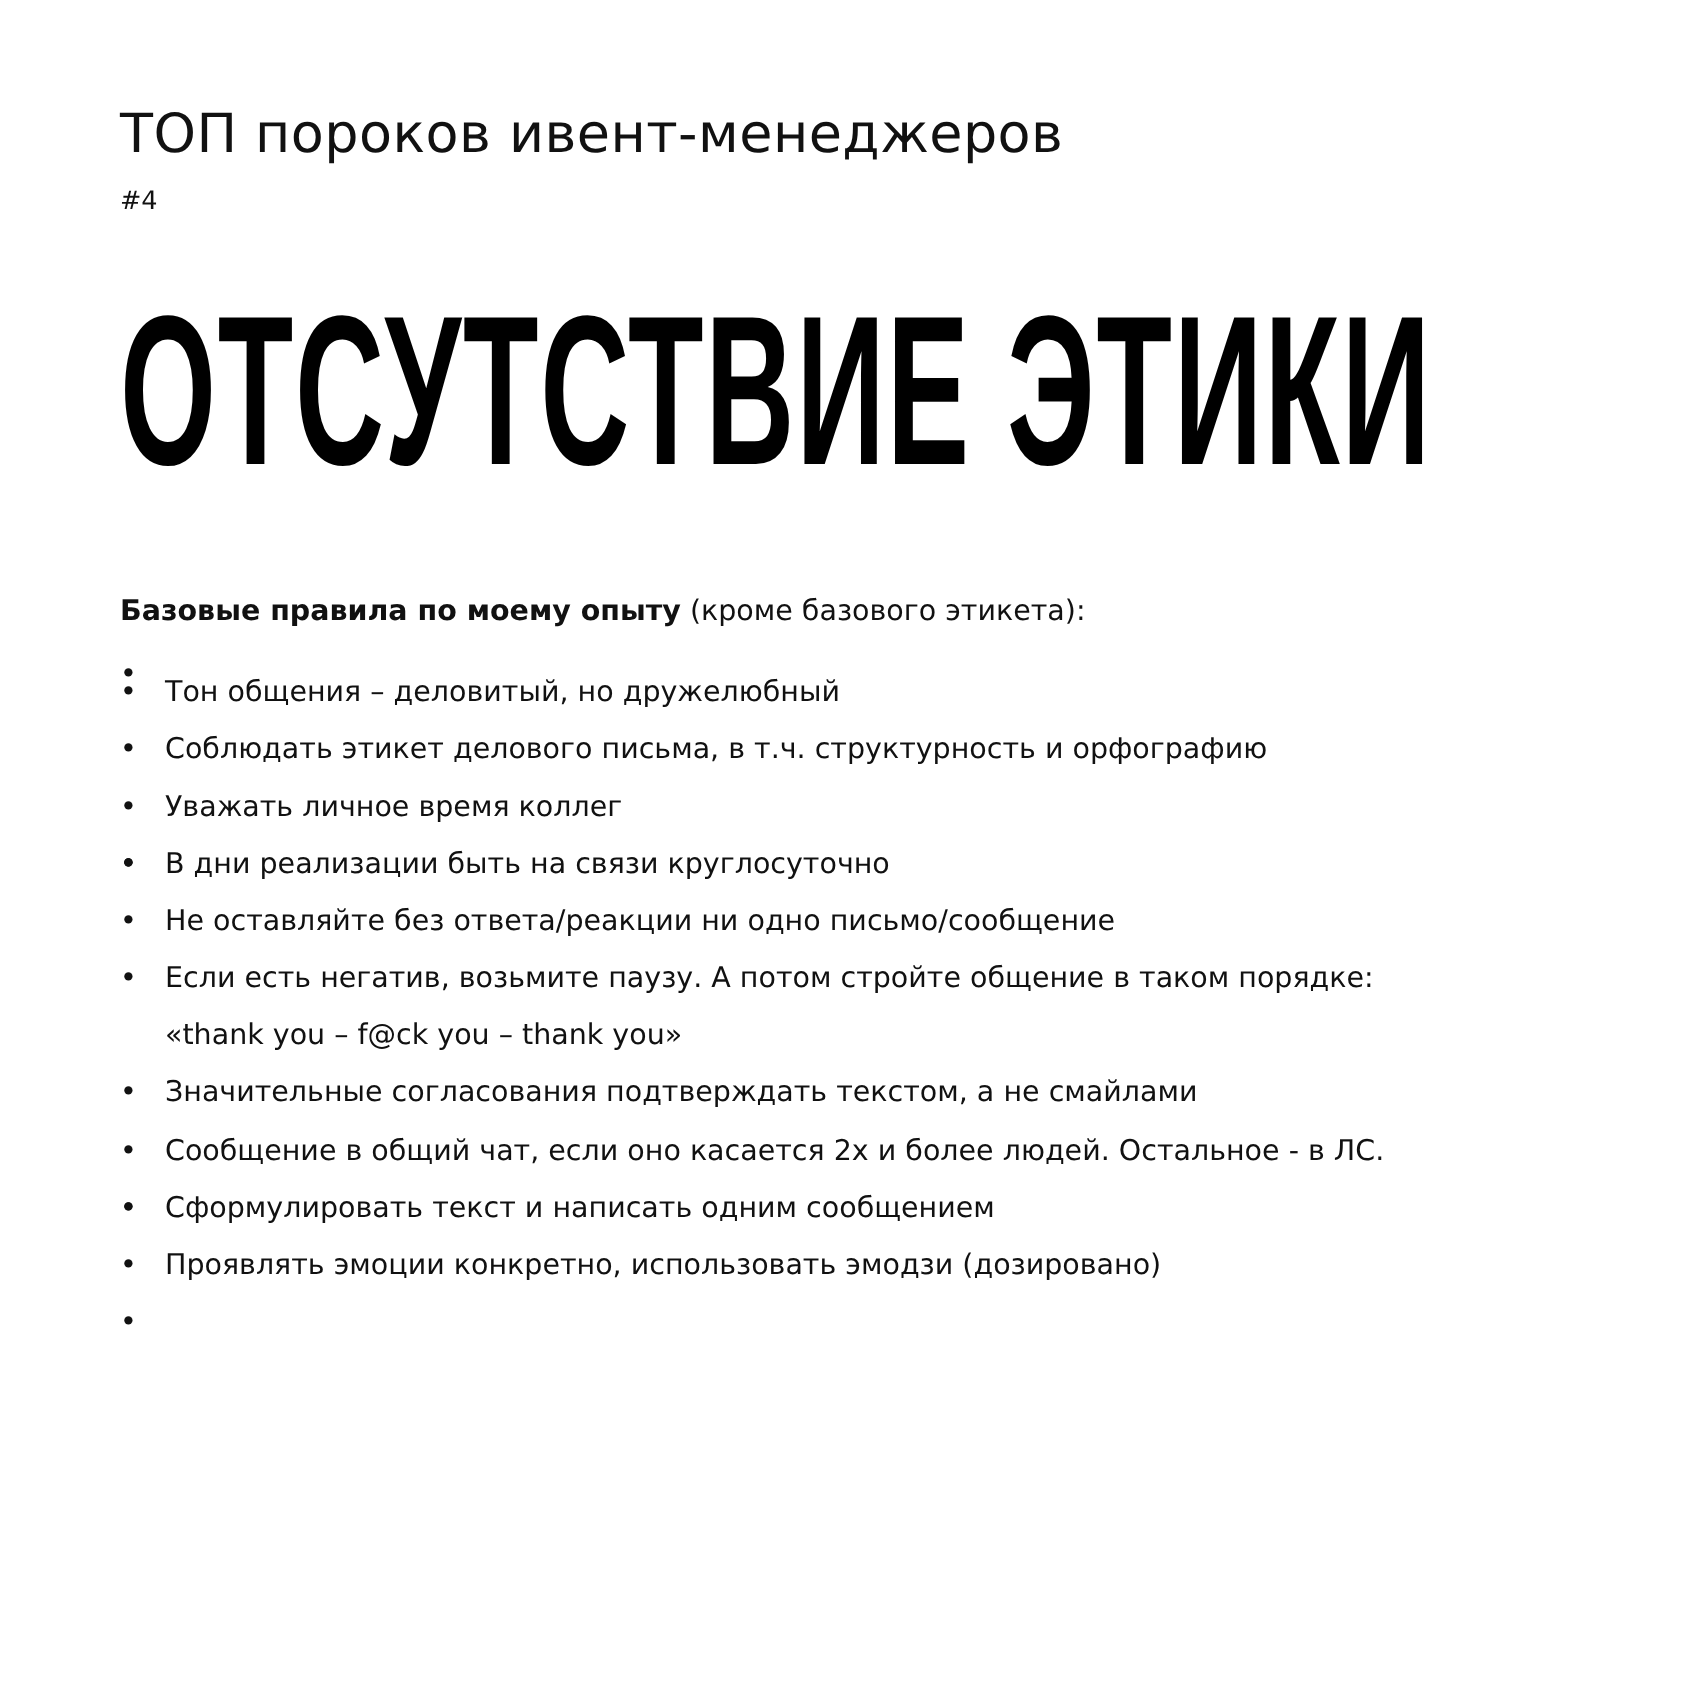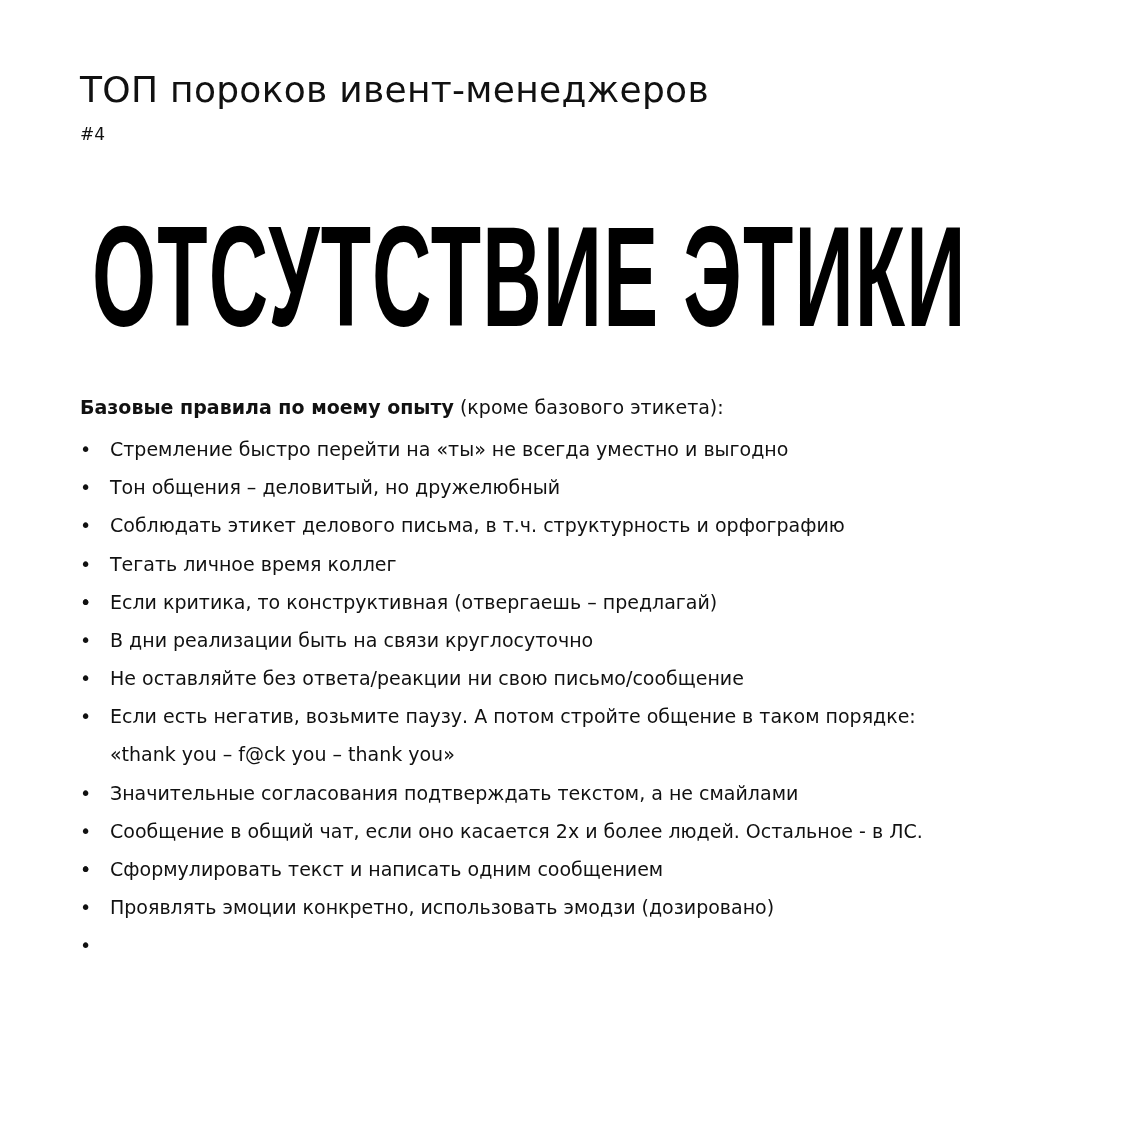--- a/index.html
+++ b/index.html
@@ -32,24 +32,23 @@
       left: 80px;
       top: 124px;
       font-family: "DejaVu Sans", sans-serif;
       font-size: 17px;
       color: #111111;
       line-height: 20px;
     }
     .headline-wrap {
       position: absolute;
       left: 80px;
-      top: 212px;
+      top: 196px;
       width: 860px;
       height: 130px;
-      margin-left: 12px;
     }
     .headline {
       display: inline-block;
       font-family: "Liberation Sans", sans-serif;
       font-weight: bold;
       font-size: 142px;
       line-height: 130px;
       color: #000000;
       white-space: nowrap;
       transform-origin: left center;
@@ -106,28 +105,28 @@
 <div class="series-title">ТОП пороков ивент-менеджеров</div>
 <div class="issue-number">#4</div>
 
 <div class="headline-wrap">
   <span class="headline">ОТСУТСТВИЕ ЭТИКИ</span>
 </div>
 
 <div class="intro"><span class="bold">Базовые правила по моему опыту</span><span> (кроме базового этикета):</span></div>
 
 <ul class="rules">
-  <li class="rule"><span class="bullet">•</span><span>Стремление быстро перейти на «ты» не всегда уместно и выгодно</span></li>
+  <li class="rule"><span class="bullet">•</span></li>
   <li class="rule"><span class="bullet">•</span><span>Тон общения – деловитый, но дружелюбный</span></li>
   <li class="rule"><span class="bullet">•</span><span>Соблюдать этикет делового письма, в т.ч. структурность и орфографию</span></li>
-  <li class="rule"><span class="bullet">•</span><span>Тегать личное время коллег</span></li>
+  <li class="rule"><span class="bullet">•</span><span>Уважать личное время коллег</span></li>
   <li class="rule"><span class="bullet">•</span></li>
-  <li class="rule"><span class="bullet">•</span><span>Если критика, то конструктивная (отвергаешь – предлагай)</span></li>
+  <li class="rule"><span class="bullet">•</span></li>
   <li class="rule"><span class="bullet">•</span><span>В дни реализации быть на связи круглосуточно</span></li>
-  <li class="rule"><span class="bullet">•</span><span>Не оставляйте без ответа/реакции ни свою письмо/сообщение</span></li>
+  <li class="rule"><span class="bullet">•</span><span>Не оставляйте без ответа/реакции ни одно письмо/сообщение</span></li>
   <li class="rule"><span class="bullet">•</span><span>Если есть негатив, возьмите паузу. А потом стройте общение в таком порядке:</span><span class="cont">«thank you – f@ck you – thank you»</span></li>
   <li class="rule"><span class="bullet">•</span><span>Значительные согласования подтверждать текстом, а не смайлами</span></li>
   <li class="rule"><span class="bullet">•</span><span>Сообщение в общий чат, если оно касается 2х и более людей. Остальное - в ЛС.</span></li>
   <li class="rule"><span class="bullet">•</span></li>
   <li class="rule"><span class="bullet">•</span><span>Сформулировать текст и написать одним сообщением</span></li>
   <li class="rule"><span class="bullet">•</span><span>Проявлять эмоции конкретно, использовать эмодзи (дозировано)</span></li>
   <li class="rule"><span class="bullet">•</span></li>
 </ul>
 
 </body></html>

